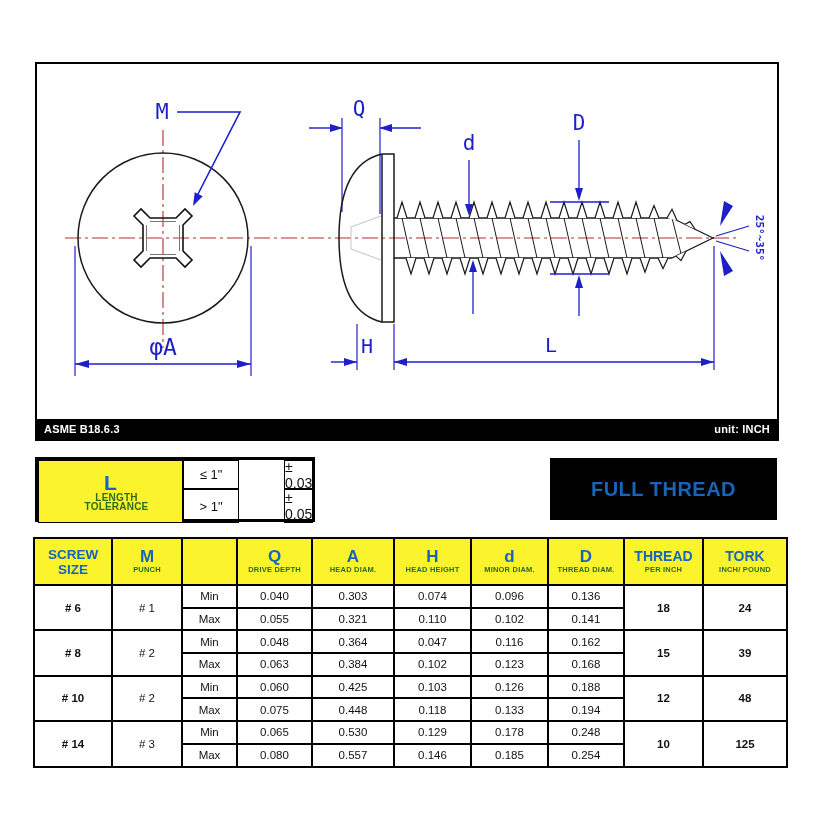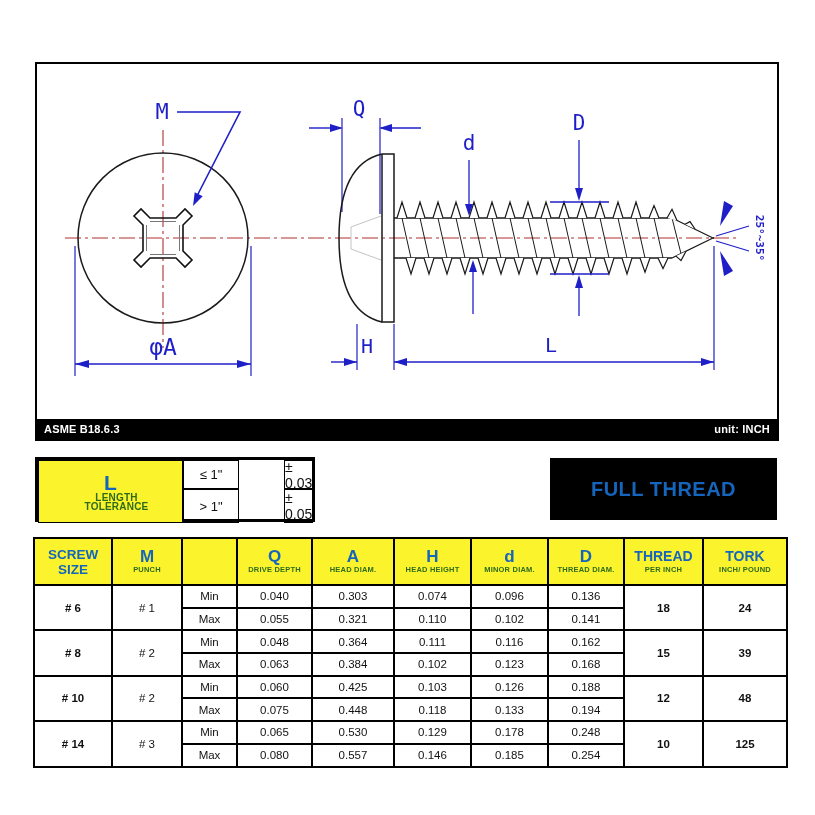--- a/index.html
+++ b/index.html
@@ -252,21 +252,21 @@
       <td>0.102</td>
       <td>0.141</td>
     </tr>
 
     <tr>
       <td rowspan="2" class="size-cell"># 8</td>
       <td rowspan="2" class="punch-cell"># 2</td>
       <td class="mm-cell">Min</td>
       <td>0.048</td>
       <td>0.364</td>
-      <td>0.111</td>
+      <td>0.047</td>
       <td>0.116</td>
       <td>0.162</td>
       <td rowspan="2" class="merged-val">15</td>
       <td rowspan="2" class="merged-val">39</td>
     </tr>
     <tr class="max-row">
       <td class="mm-cell">Max</td>
       <td>0.063</td>
       <td>0.384</td>
       <td>0.102</td>

